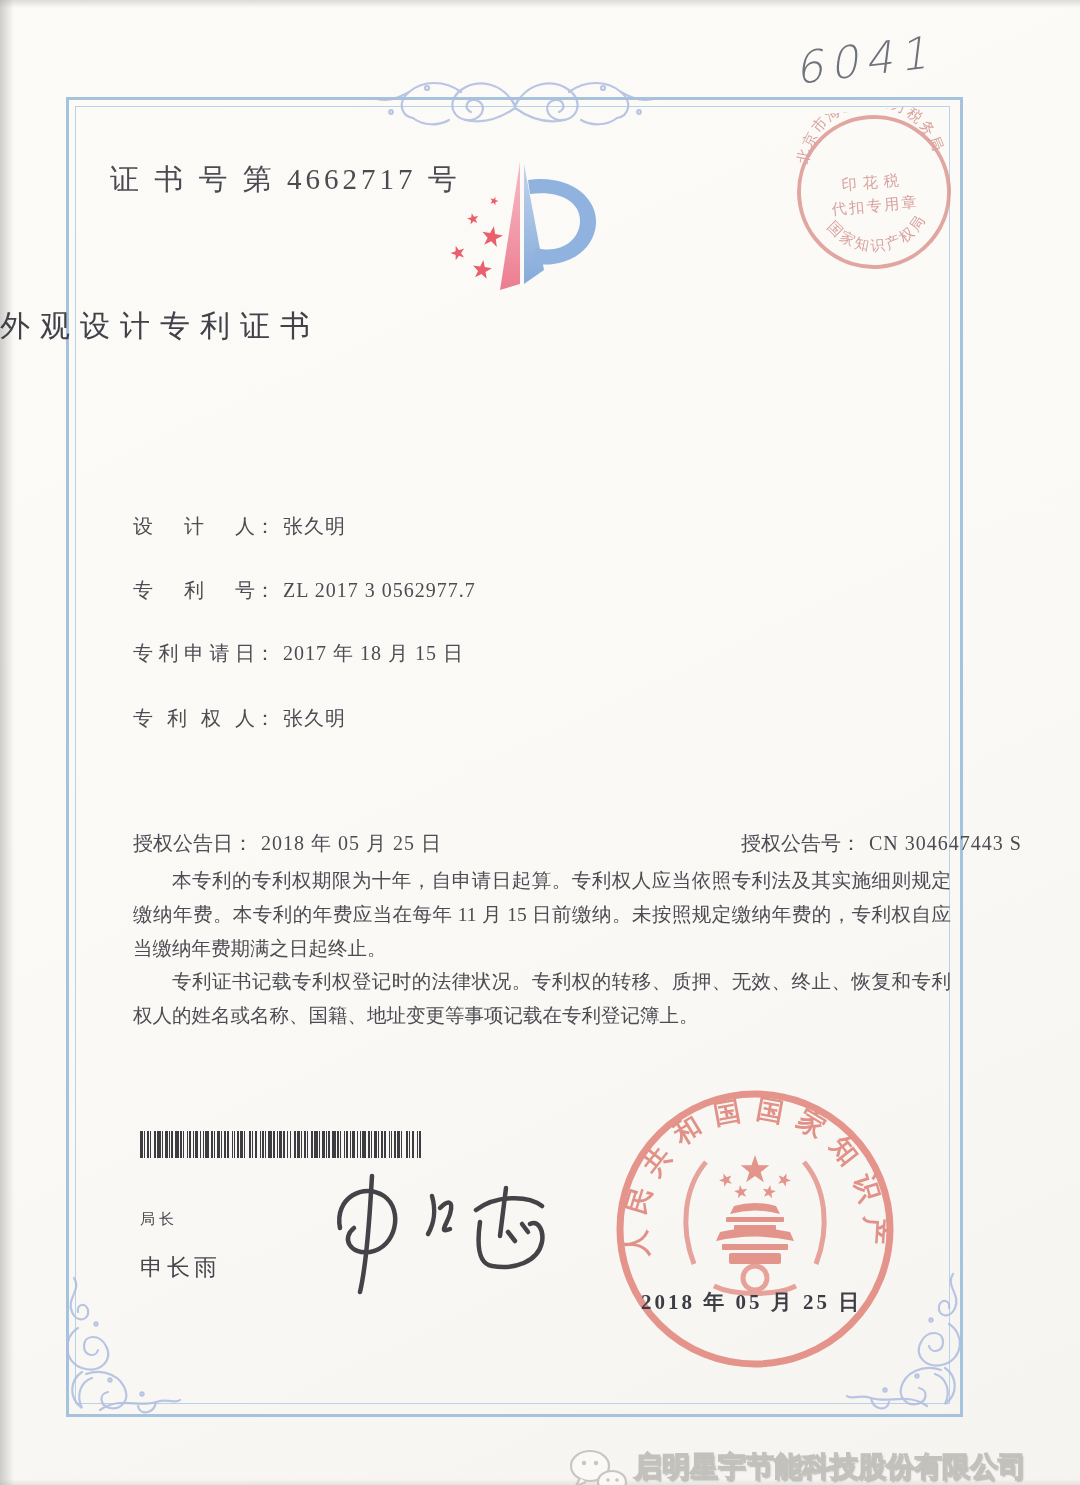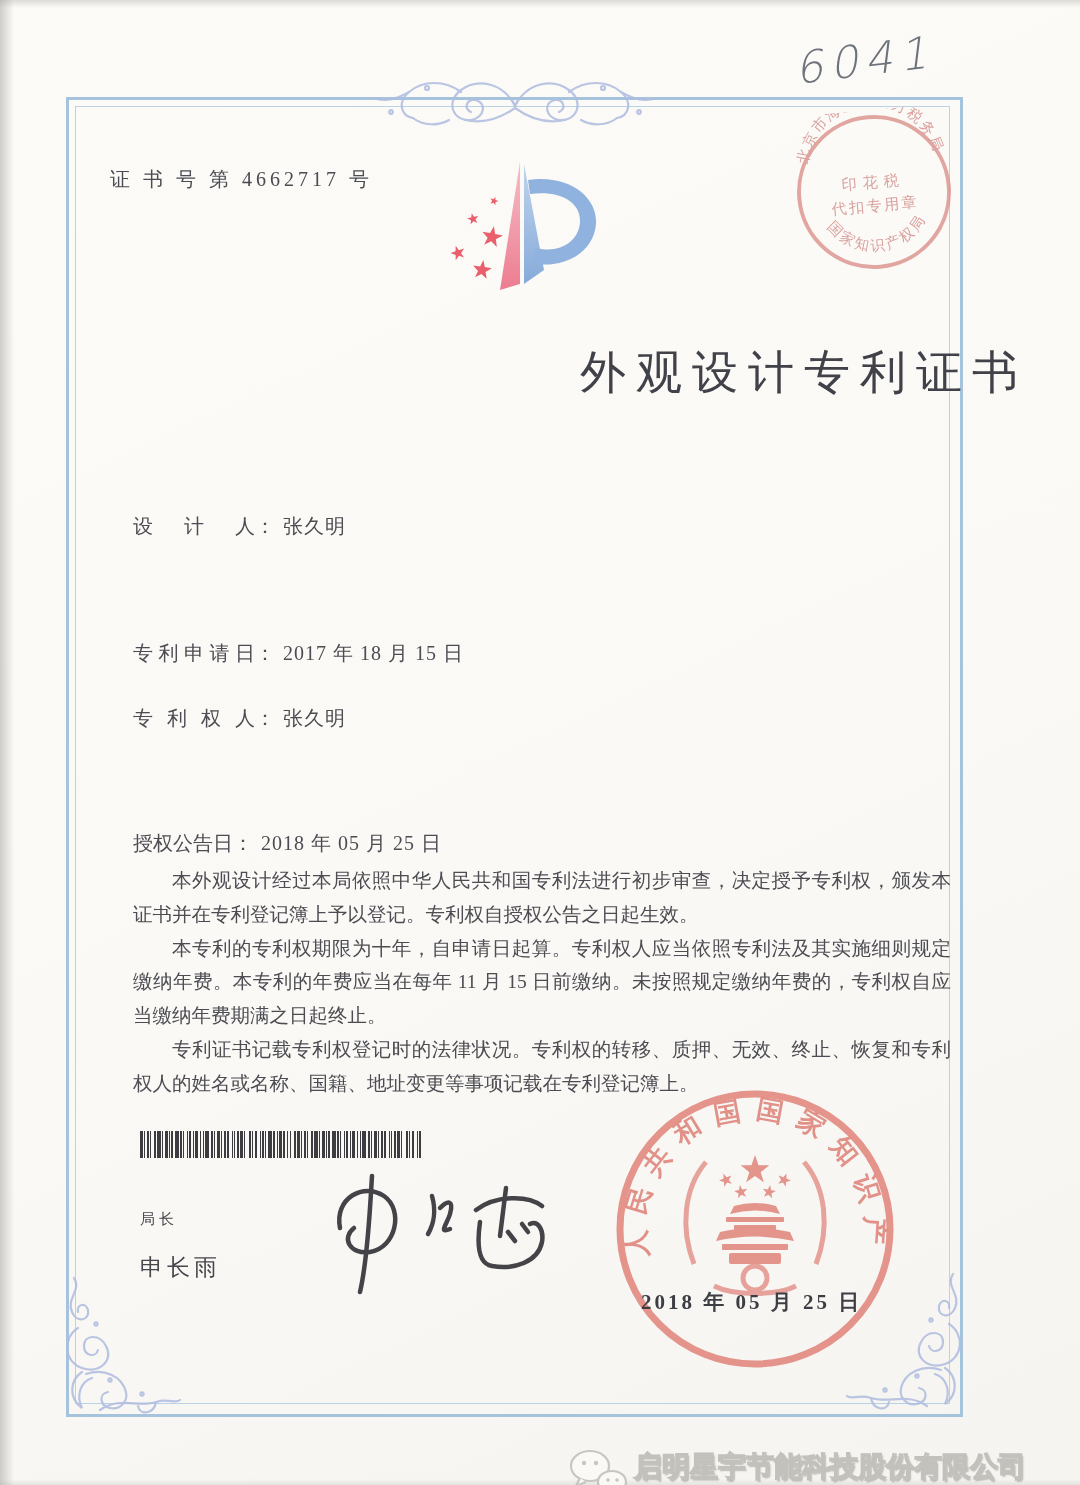--- a/index.html
+++ b/index.html
@@ -22,29 +22,29 @@
     border:3px solid #a6c3de;}
   .frame-inner{position:absolute;left:75px;top:106px;width:873px;height:1296px;
     border:1px solid #bad2e6;}
 
   .flourish{position:absolute;pointer-events:none;}
 
   .handwritten{position:absolute;left:798px;top:34px;font-family:"DejaVu Sans",sans-serif;
     font-size:44px;font-weight:300;color:#565b66;letter-spacing:7px;
     transform:rotate(-7deg) skewX(-14deg);opacity:.85;}
 
-  .cert-no{position:absolute;left:110px;top:160px;font-size:20px;letter-spacing:4px;color:#4b4b52;margin-top:6px;}
+  .cert-no{position:absolute;left:110px;top:160px;font-size:29px;letter-spacing:4px;color:#4b4b52;}
 
   .tax-stamp{position:absolute;left:792px;top:110px;width:164px;height:164px;
     transform:rotate(-5deg);opacity:.8;}
 
   .logo{position:absolute;left:428px;top:156px;width:178px;height:142px;}
 
-  .title{position:absolute;left:0;top:306px;width:1028px;text-align:right;
-    font-size:46px;letter-spacing:10px;color:#414149;font-weight:500;margin-top:36px;}
+  .title{position:absolute;left:0;top:306px;width:1028px;text-align:left;
+    font-size:30px;letter-spacing:10px;color:#414149;font-weight:500;}
 
   .field-row{position:absolute;left:133px;font-size:20px;color:#4c4c52;white-space:nowrap;}
   .flabel{display:inline-block;width:122px;text-align:justify;text-align-last:justify;vertical-align:bottom;}
   .fcolon{display:inline-block;margin-right:8px;}
   .fvalue{letter-spacing:1px;}
   .grant-right{position:absolute;left:608px;top:0;white-space:nowrap;}
 
   .paras{position:absolute;left:133px;top:864px;width:818px;font-size:19.5px;
     line-height:33.8px;color:#4c4c52;text-align:justify;}
   .paras p{margin:0;text-indent:2em;}
@@ -169,33 +169,38 @@
       <use href="#lstar" transform="translate(30,97) scale(0.75) rotate(-18)"></use>
       <use href="#lstar" transform="translate(54,114) scale(1.0) rotate(8)"></use>
     </g>
   </svg>
 
   <div class="title">外观设计专利证书</div>
 
   <div class="field-row" style="top:513px">
     <span class="flabel">设计人</span><span class="fcolon">：</span><span class="fvalue">张久明</span>
   </div>
+  <div class="field-row" style="top:577px">
+    <span class="flabel">专利号</span><span class="fcolon">：</span><span class="fvalue">ZL 2017 3 0562977.7</span>
+  </div>
   <div class="field-row" style="top:640px">
     <span class="flabel">专利申请日</span><span class="fcolon">：</span><span class="fvalue">2017 年 18 月 15 日</span>
   </div>
   <div class="field-row" style="top:705px">
     <span class="flabel">专利权人</span><span class="fcolon">：</span><span class="fvalue">张久明</span>
   </div>
 
   <div class="field-row" style="top:830px;width:818px">
     <span>授权公告日</span><span class="fcolon">：</span><span class="fvalue">2018 年 05 月 25 日</span>
+    <span class="grant-right">
+      <span>授权公告号</span><span class="fcolon">：</span><span class="fvalue">CN 304647443 S</span>
+    </span>
   </div>
 
   <div class="paras">
-    <p>本外观设计经过本局依照中华人民共和国专利法进行初步审查，决定授予专利权，颁发本证书并在专利登记簿上予以登记。专利权自授权公告之日起生效。</p>
     <p>本专利的专利权期限为十年，自申请日起算。专利权人应当依照专利法及其实施细则规定缴纳年费。本专利的年费应当在每年 11 月 15 日前缴纳。未按照规定缴纳年费的，专利权自应当缴纳年费期满之日起终止。</p>
     <p>专利证书记载专利权登记时的法律状况。专利权的转移、质押、无效、终止、恢复和专利权人的姓名或名称、国籍、地址变更等事项记载在专利登记簿上。</p>
   </div>
 
   <div class="barcode">
       <i style="left:0px;width:3px"></i>
       <i style="left:4px;width:1px"></i>
       <i style="left:7px;width:2px"></i>
       <i style="left:10px;width:1px"></i>
       <i style="left:14px;width:2px"></i>

